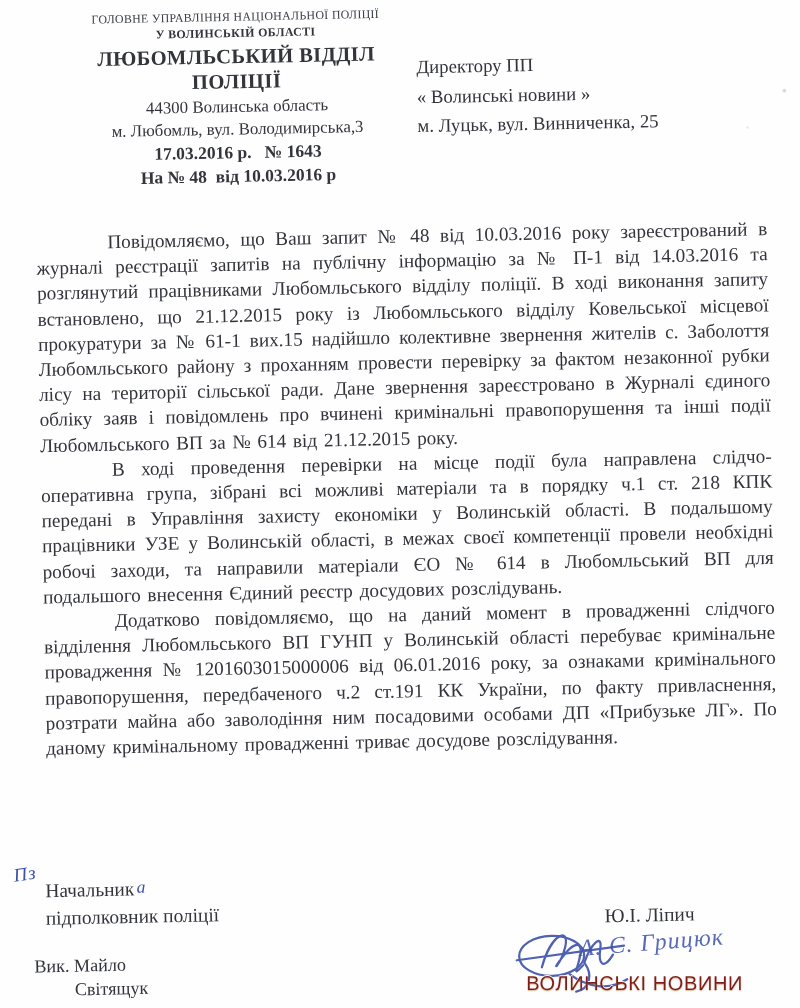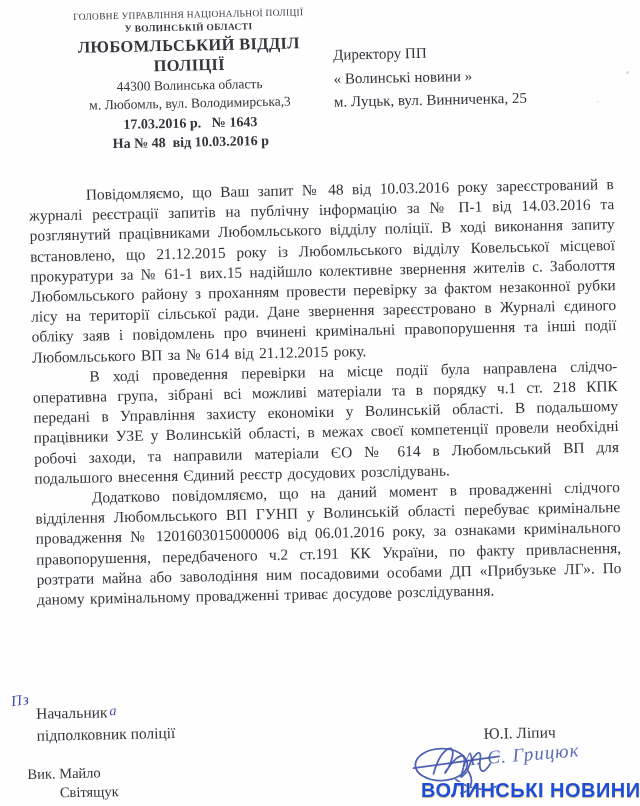--- a/index.html
+++ b/index.html
@@ -56,22 +56,22 @@
     position:absolute;left:456px;top:748px;
     font-style:italic;font-size:19px;color:#3c50aa;
     letter-spacing:1px;transform:rotate(-3.5deg);opacity:.85;
   }
   .executor1{position:absolute;left:20px;top:760px;font-size:14.5px;}
   .executor2{position:absolute;left:52px;top:779px;font-size:14.5px;}
   
   .watermark{
     position:absolute;left:421px;top:779px;
     font-family:"Liberation Sans", sans-serif;
-    font-weight:bold;font-size:20px;letter-spacing:.5px;
-    color:#1d4ed8;
+    font-weight:normal;font-size:16px;letter-spacing:.5px;
+    color:#7f1d1d;
     text-shadow:0 -1px 0 rgba(255,255,255,.95), 0 1px 1px rgba(150,95,0,.45);
     white-space:nowrap;
   }
   
   .speck{position:absolute;border-radius:50%;background:rgba(110,110,115,.25);}
   .speck-a{left:626px;top:71px;width:3px;height:3px;}
   .speck-b{left:597px;top:101px;width:2px;height:2px;opacity:.6;}
 </style>
 </head>
 <body>

